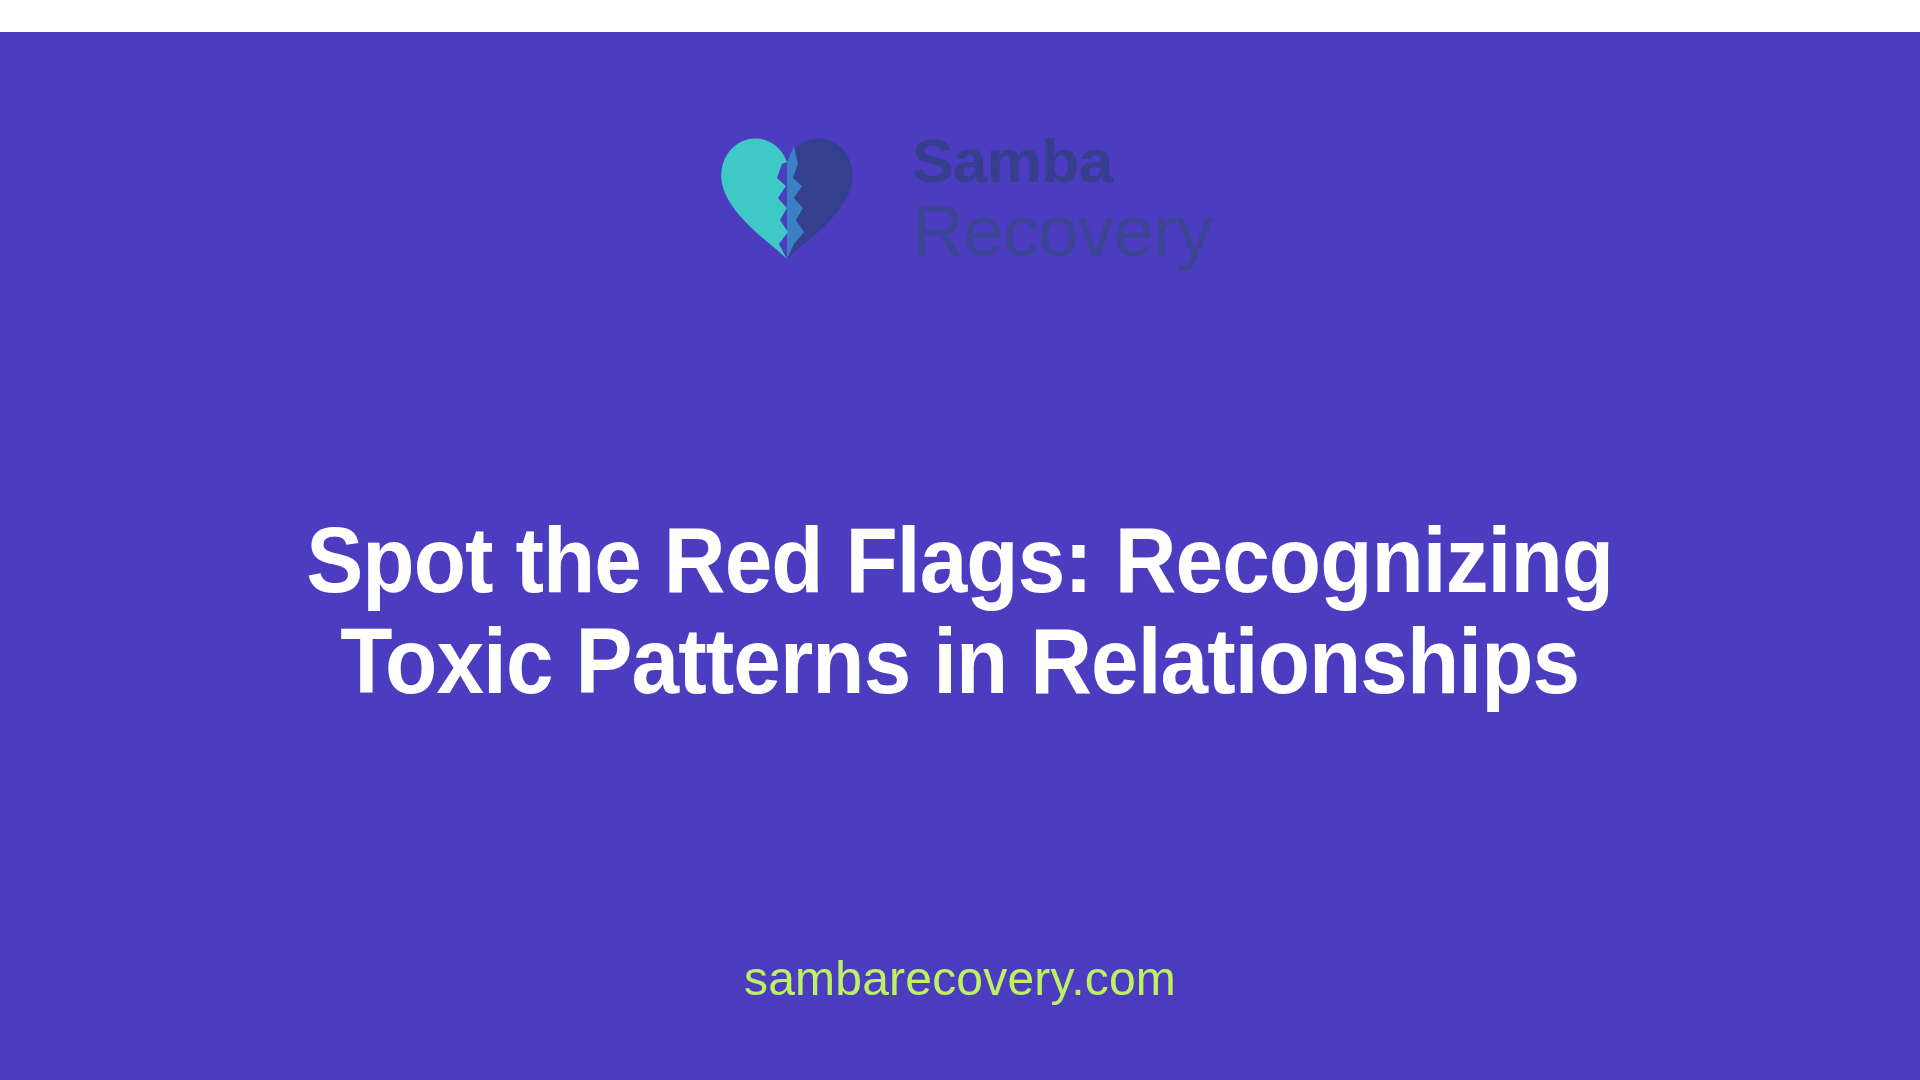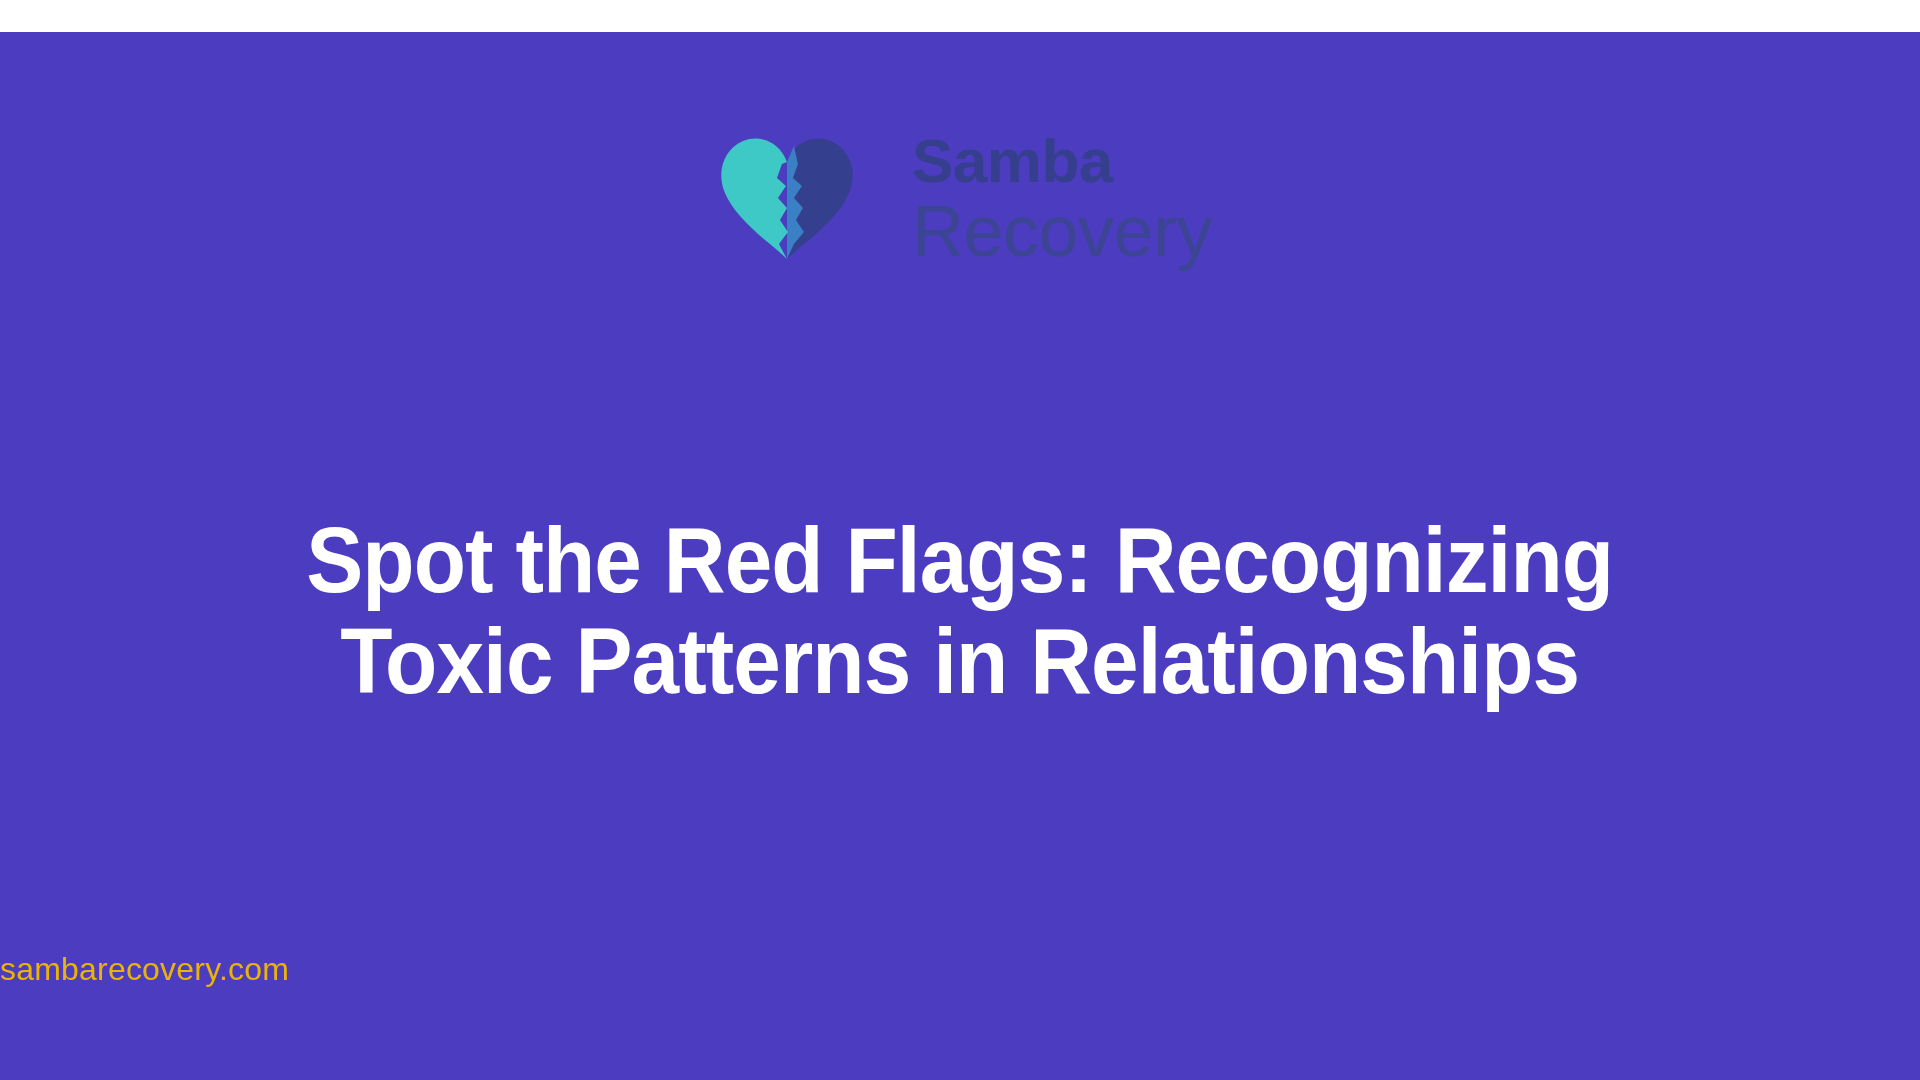--- a/index.html
+++ b/index.html
@@ -104,25 +104,25 @@
     transform: scaleX(0.93);
     transform-origin: center top;
   }
 
   
   .footer-url {
     position: absolute;
     top: 918px;
     left: 0;
     right: 0;
-    text-align: left;
+    text-align: center;
     font-family: "Liberation Sans", sans-serif;
-    font-size: 32px;
+    font-size: 48px;
     font-weight: 400;
-    color: #eab308;
+    color: #bef264;
     letter-spacing: 0.2px;
     line-height: 1.2;
   }
 </style>
 </head>
 <body>
 
 <div class="share-card" style="background: rgb(76, 60, 192); margin-top: 32px;">
 
   <div class="brand-lockup">

